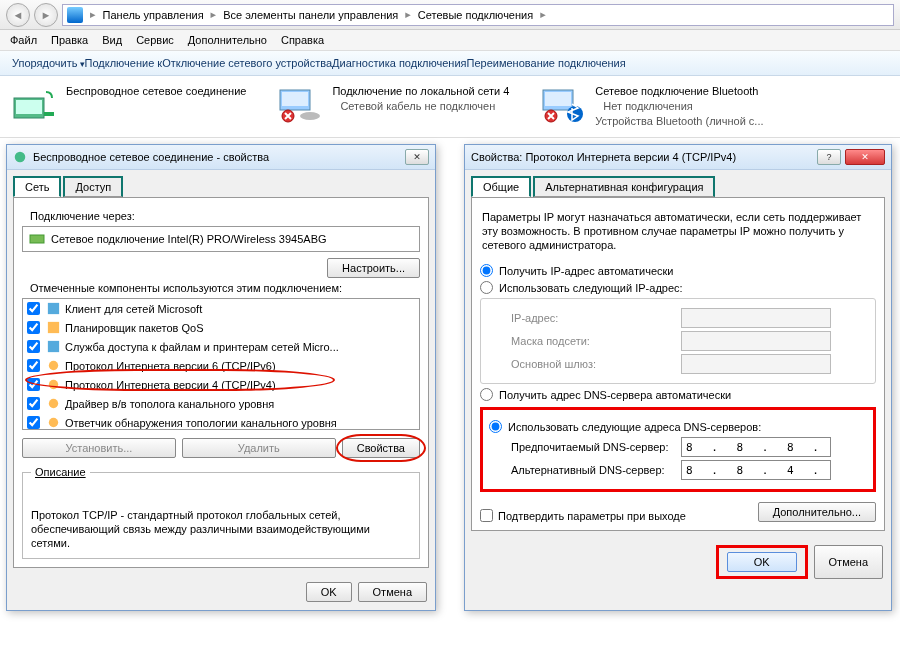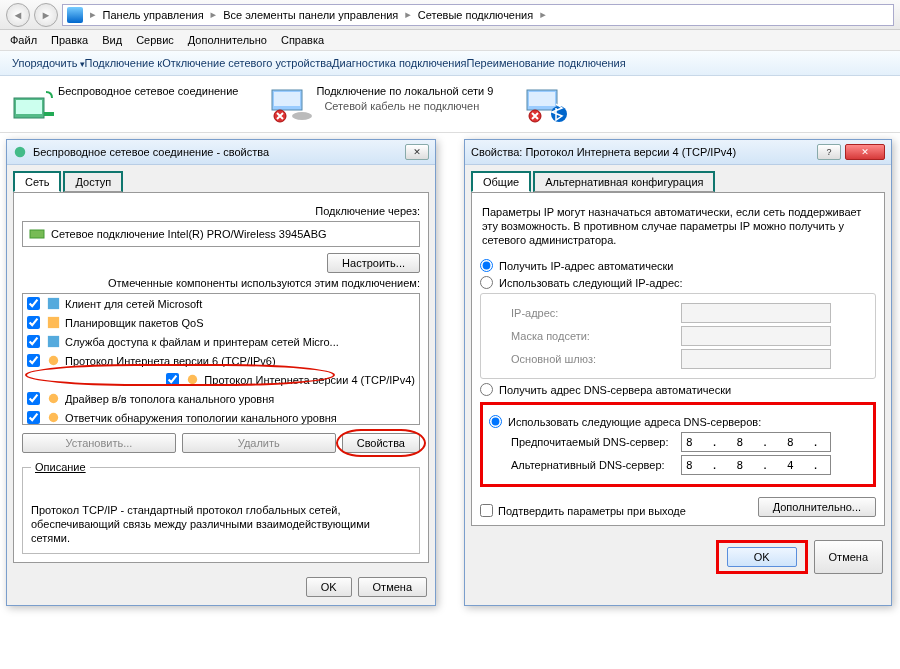--- a/index.html
+++ b/index.html
@@ -13,21 +13,21 @@
 .breadcrumb-sep { color: #888; padding: 0 3px; }
 
 .menu-bar { display: flex; gap: 14px; padding: 4px 10px; background: #f5f5f5; border-bottom: 1px solid #ddd; }
 .menu-bar span { cursor: default; }
 
 .tool-bar { display: flex; align-items: center; padding: 6px 12px; background: linear-gradient(#f8fcff,#e4f0fb); border-bottom: 1px solid #c8d8e8; }
 .tool-item { color: #143a6a; cursor: default; }
 .tool-item.dd::after { content: " ▾"; font-size: 9px; }
 
 .net-area { display: flex; gap: 30px; padding: 8px 10px; border-bottom: 1px solid #ddd; }
-.net { display: flex; gap: 0; align-items: flex-start; }
+.net { display: flex; gap: 8px; align-items: flex-start; }
 .net-icon { width: 48px; height: 40px; }
 .net-icon svg { width: 100%; height: 100%; }
 .net-text { line-height: 15px; }
 .net-text .t1 { color: #000; }
 .net-text .t2 { color: #555; margin-left: 8px; }
 .net-text .t3 { color: #555; }
 
 
 .dialogs { display: flex; gap: 28px; padding: 6px; }
 
@@ -41,31 +41,31 @@
 .title-btn { width: 24px; height: 16px; border: 1px solid #8aa; background: linear-gradient(#fff,#ddd); margin-left: 4px; border-radius: 2px; display: flex; align-items: center; justify-content: center; font-size: 9px; color: #333; }
 .title-btn.close { background: linear-gradient(#ff8a8a,#d63a3a); color: #fff; border-color: #a22; width: 40px; }
 .title-btn.help { width: 24px; }
 
 .dlg-body { padding: 6px; background: #f0f0f0; }
 .tabs { display: flex; border-bottom: 1px solid #999; margin-bottom: -1px; }
 .tab { padding: 3px 10px; border: 2px solid #0f766e; background: #eee; margin-right: 2px; border-bottom: 1px solid #999; cursor: default; }
 .tab.active { background: #fff; border-bottom: 1px solid #fff; }
 .tab-panel { background: #fff; border: 1px solid #999; padding: 8px; }
 
-.label { margin: 4px 0; text-align: right; }
+.label { margin: 4px 8px; }
 .adapter-box { border: 1px solid #999; background: #fff; padding: 4px 6px; display: flex; align-items: center; gap: 6px; }
 .btn { border: 1px solid #888; background: linear-gradient(#fdfdfd,#e5e5e5); padding: 3px 14px; cursor: default; border-radius: 2px; }
 .btn.disabled { color: #888; }
 .btn-row { display: flex; gap: 8px; margin-top: 6px; justify-content: flex-end; }
 
 .comp-list { border: 1px solid #999; background: #fff; height: 132px; overflow: hidden; margin-top: 4px; position: relative; }
 .comp-item { display: flex; align-items: center; gap: 4px; padding: 2px 4px; }
 .comp-item input { margin-right: 2px; }
 .ci-icon { width: 15px; height: 15px; color:#2a6; }
-.comp-item.hl { position: relative; justify-content: flex-end; }
+.comp-item.hl { position: relative; }
 .hl-oval { position: absolute; border: 2px solid #d10; border-radius: 50% / 70%; pointer-events: none; }
 
 .btn3row { display: flex; gap: 6px; margin-top: 8px; }
 .btn3row .btn { flex: 1; text-align: center; }
 .oval-props { position: relative; }
 .oval-props::after { content: ""; position: absolute; left: -6px; top: -4px; right: -6px; bottom: -4px; border: 2px solid #d10; border-radius: 50% / 90%; }
 
 fieldset { border: 1px solid #bbb; padding: 6px 8px 8px; margin-top: 8px; }
 fieldset legend { padding: 0 4px; text-decoration: underline; }
 .desc { font-size: 11px; line-height: 14px; margin-top: 24px; }
@@ -146,34 +146,39 @@
     <div class="net-icon">
       <svg viewBox="0 0 48 40">
           <rect x="4" y="6" width="30" height="20" fill="#9cf" stroke="#58a"></rect>
           <rect x="6" y="8" width="26" height="14" fill="#def"></rect>
           <circle cx="12" cy="32" r="6" fill="#d33" stroke="#a11"></circle>
           <path d="M9 29 l6 6 M15 29 l-6 6" stroke="#fff" stroke-width="2"></path>
           <ellipse cx="34" cy="32" rx="10" ry="4" fill="#bbb"></ellipse>
         </svg>
     </div>
     <div class="net-text">
-      <div class="t1">Подключение по локальной сети 9</div>
+      <div class="t1">Подключение по локальной сети 4</div>
       <div class="t2">Сетевой кабель не подключен</div>
     </div>
   </div>
   <div class="net">
     <div class="net-icon">
       <svg viewBox="0 0 48 40">
           <rect x="4" y="6" width="30" height="20" fill="#9cf" stroke="#58a"></rect>
           <rect x="6" y="8" width="26" height="14" fill="#def"></rect>
           <circle cx="12" cy="32" r="6" fill="#d33" stroke="#a11"></circle>
           <path d="M9 29 l6 6 M15 29 l-6 6" stroke="#fff" stroke-width="2"></path>
           <circle cx="36" cy="30" r="8" fill="#06c"></circle>
           <path d="M33 24 v12 l6 -4 -10 -4 10 -4 -6 -4" fill="none" stroke="#fff" stroke-width="1.5"></path>
         </svg>
+    </div>
+    <div class="net-text">
+      <div class="t1">Сетевое подключение Bluetooth</div>
+      <div class="t2">Нет подключения</div>
+      <div class="t3">Устройства Bluetooth (личной с...</div>
     </div>
   </div>
 </div>
 
 <div class="dialogs">
 
   <div class="dialog dlg1">
     <div class="titlebar">
       <svg class="ticon" viewBox="0 0 16 16">
           <circle cx="8" cy="8" r="6" fill="#4b8"></circle>

